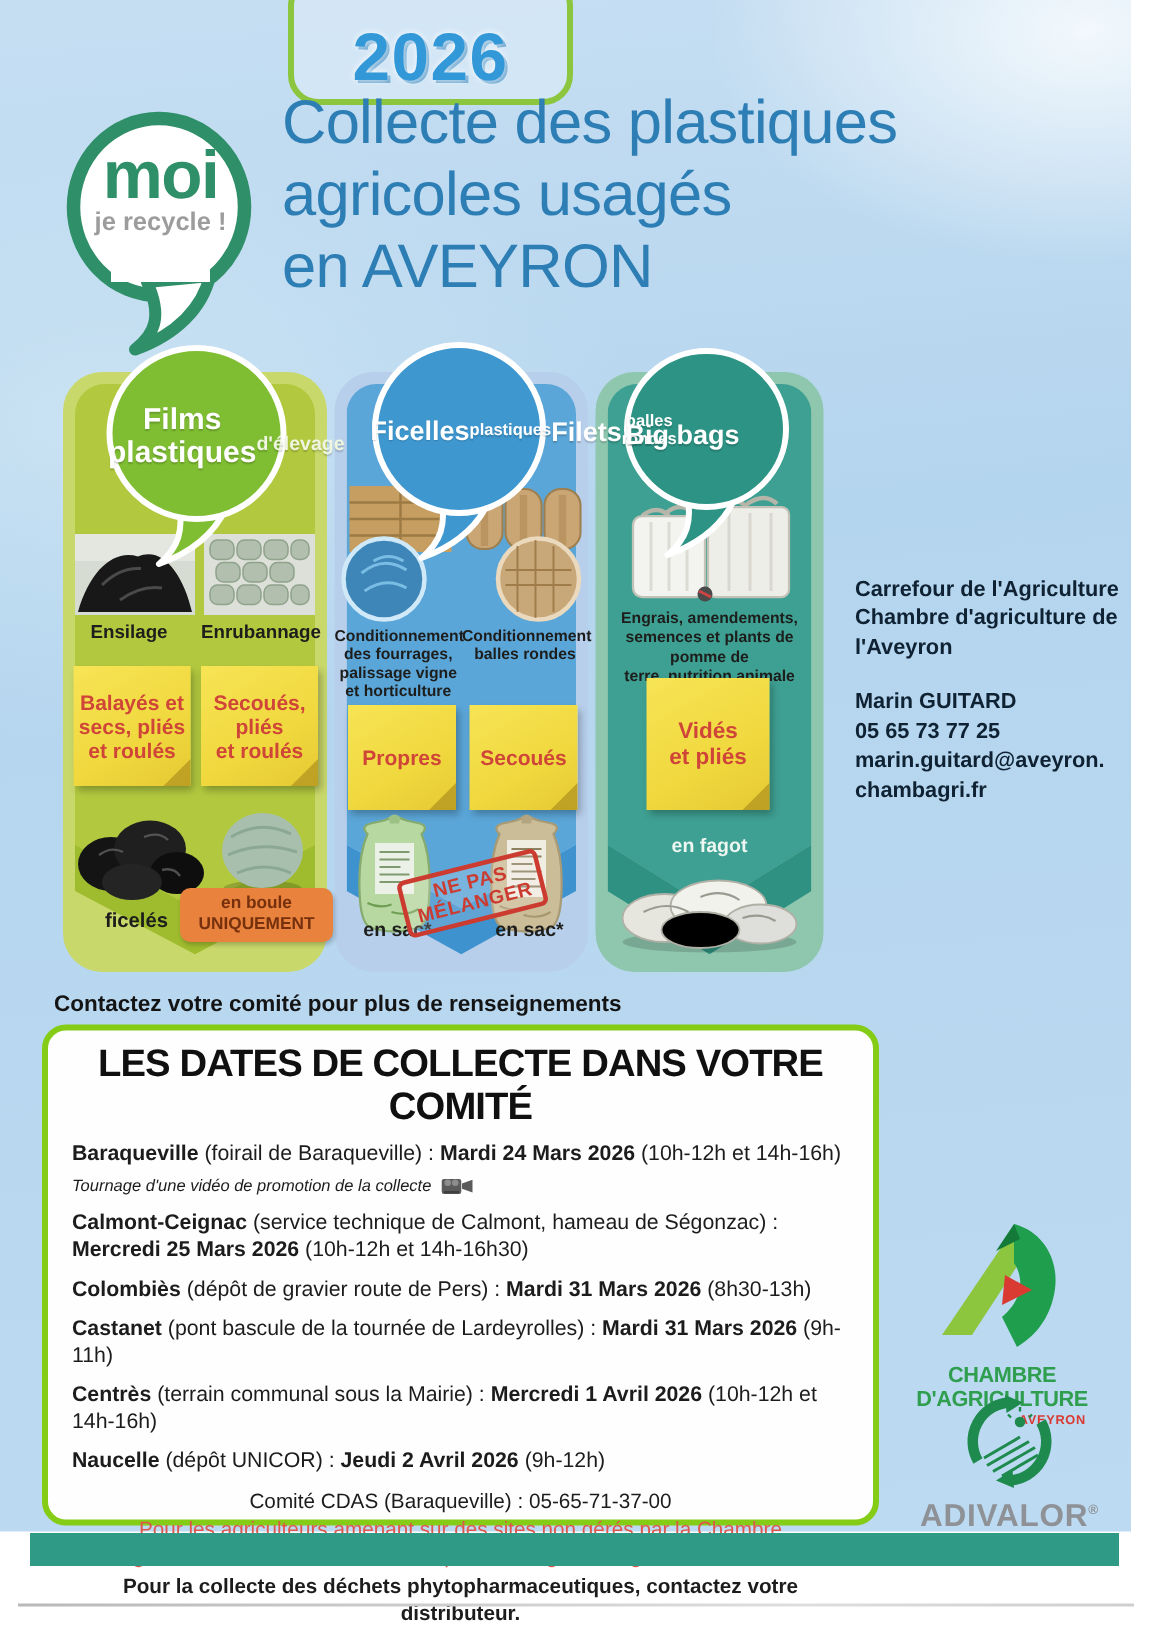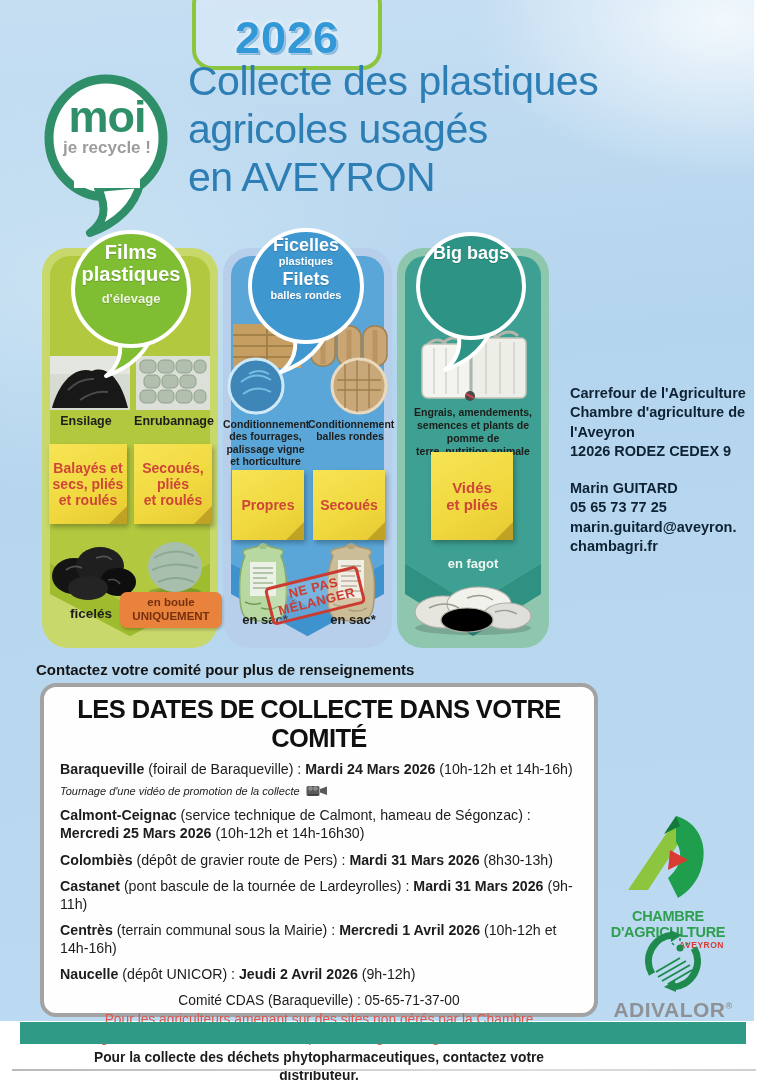--- a/index.html
+++ b/index.html
@@ -36,21 +36,21 @@
   .col-films .col-band{background:#9fbc2f;}
   .col-ficelles{left:223px;width:169px;background:#b7cfeb;}
   .col-ficelles .col-inner{background:#5ba6d8;}
   .col-ficelles .col-band{background:#3e93cf;}
   .col-bigbags{left:397px;width:152px;background:#8ec6ae;}
   .col-bigbags .col-inner{background:#3ea092;}
   .col-bigbags .col-band{background:#2e9181;}
 
   
   .bubble{position:absolute;z-index:3;}
-  .bubble-text{position:absolute;z-index:4;display:flex;flex-direction:column;align-items:center;justify-content:flex-start;
+  .bubble-text{position:absolute;z-index:4;display:flex;align-items:center;justify-content:space-between;
                text-align:center;color:#fff;text-shadow:0 1px 1px rgba(0,0,0,.18);}
   .bt-big{font-size:20px;font-weight:800;line-height:1.08;}
   .bt-med{font-size:18px;font-weight:800;line-height:1.05;}
   .bt-small{font-size:11px;font-weight:700;line-height:1.1;}
   .bt-sub{font-size:13px;font-weight:600;color:#eef6df;margin-top:6px;}
 
   
   .col-label{color:#1d1d1b;font-weight:700;text-align:center;z-index:2;}
   .note{background:linear-gradient(150deg,#f7e455 0%,#f0d83e 60%,#e7c933 100%);
         box-shadow:2px 3px 5px rgba(0,0,0,.28);position:absolute;z-index:2;
@@ -65,22 +65,22 @@
          letter-spacing:.5px;transform:rotate(-14deg);background:rgba(255,244,242,.18);}
 
   
   .contact{left:570px;top:384px;width:192px;color:#0f2233;font-size:14.5px;line-height:1.34;}
   .contact .b{font-weight:700;}
   .contact .m{font-weight:600;}
   .contact-gap{height:17px;}
 
   
   .contact-note{left:36px;top:661px;font-size:15px;font-weight:800;color:#141414;}
-  .dates-box{left:40px;top:683px;width:558px;height:334px;box-sizing:border-box;background:#fdfefd;
-             border:4px solid #a3a3a3;border-radius:16px;padding:6px 16px 8px;}
+  .dates-box{left:28px;top:683px;width:558px;height:334px;box-sizing:border-box;background:#fdfefd;
+             border:4px solid #84cc16;border-radius:16px;padding:6px 16px 8px;}
   .dates-title{font-size:25.5px;font-weight:800;color:#101010;text-align:center;letter-spacing:-.6px;margin:2px 0 7px;}
   .entry{font-size:14.2px;color:#1c1c1c;line-height:1.28;margin:0 0 8px;}
   .entry .b{font-weight:700;}
   .video-note{font-size:11px;color:#1c1c1c;font-style:italic;margin:-3px 0 8px;display:flex;align-items:center;gap:6px;}
   .dates-footer{text-align:center;font-size:13.8px;color:#1c1c1c;line-height:1.3;}
   .dates-footer .warn{color:#e0564a;margin:2px 18px;}
   .dates-footer .phyto{font-weight:800;}
 
   
   .chambre-logo{left:606px;top:810px;width:124px;text-align:center;}
@@ -300,21 +300,20 @@
         <ellipse cx="98" cy="40" rx="24" ry="13" fill="#dededa" stroke="#b0b0a6" stroke-width="1.2"></ellipse>
         <ellipse cx="58" cy="44" rx="26" ry="12" fill="#ececе6" stroke="#b0b0a6" stroke-width="1.2"></ellipse>
         <path d="M20 32 q16 -8 30 0 M58 22 q14 -6 26 2 M86 36 q12 -4 22 2" stroke="#9a9a90" stroke-width="1.4" fill="none"></path>
       </svg>
     </div>
   </div>
 
   <div class="abs contact">
     <div class="b">Carrefour de l'Agriculture</div>
     <div class="b">Chambre d'agriculture de l'Aveyron</div>
-    <div class="b">12026 RODEZ CEDEX 9</div>
     <div class="contact-gap"></div>
     <div class="b">Marin GUITARD</div>
     <div class="m">05 65 73 77 25</div>
     <div class="m pre">marin.guitard@aveyron.
 chambagri.fr</div>
   </div>
 
   <div class="abs contact-note">Contactez votre comité pour plus de renseignements</div>
 
   <div class="abs dates-box">

